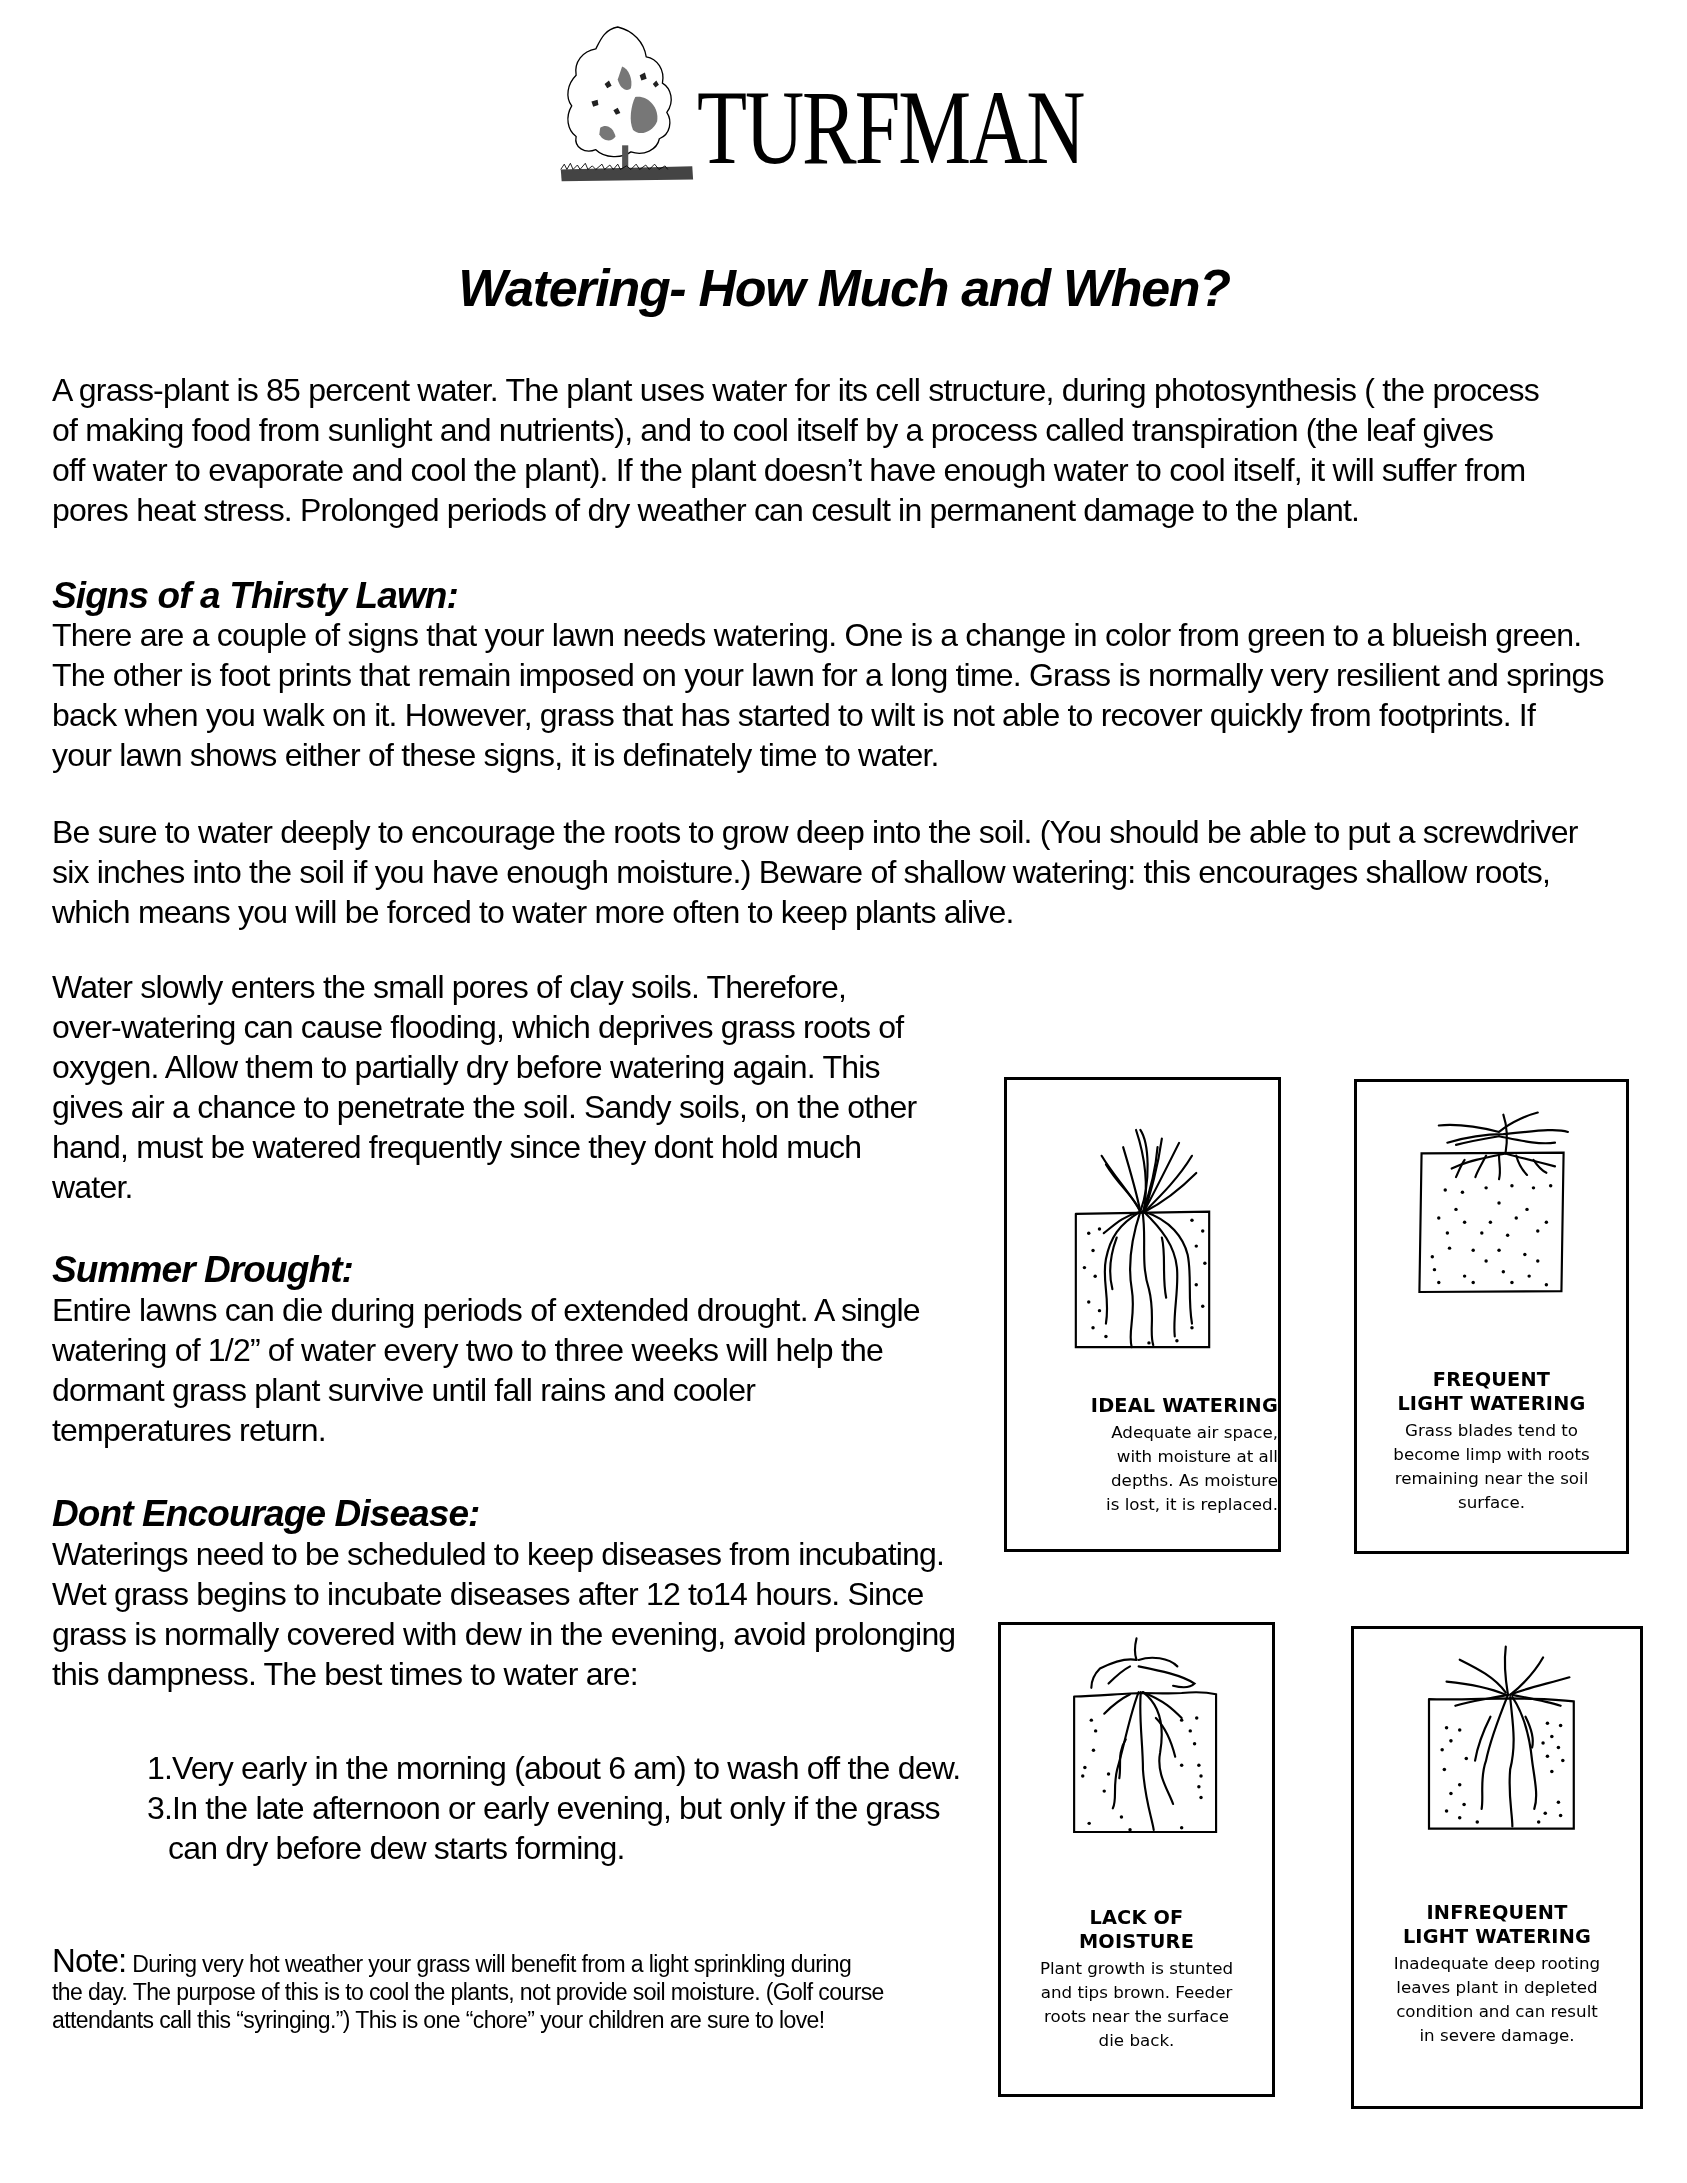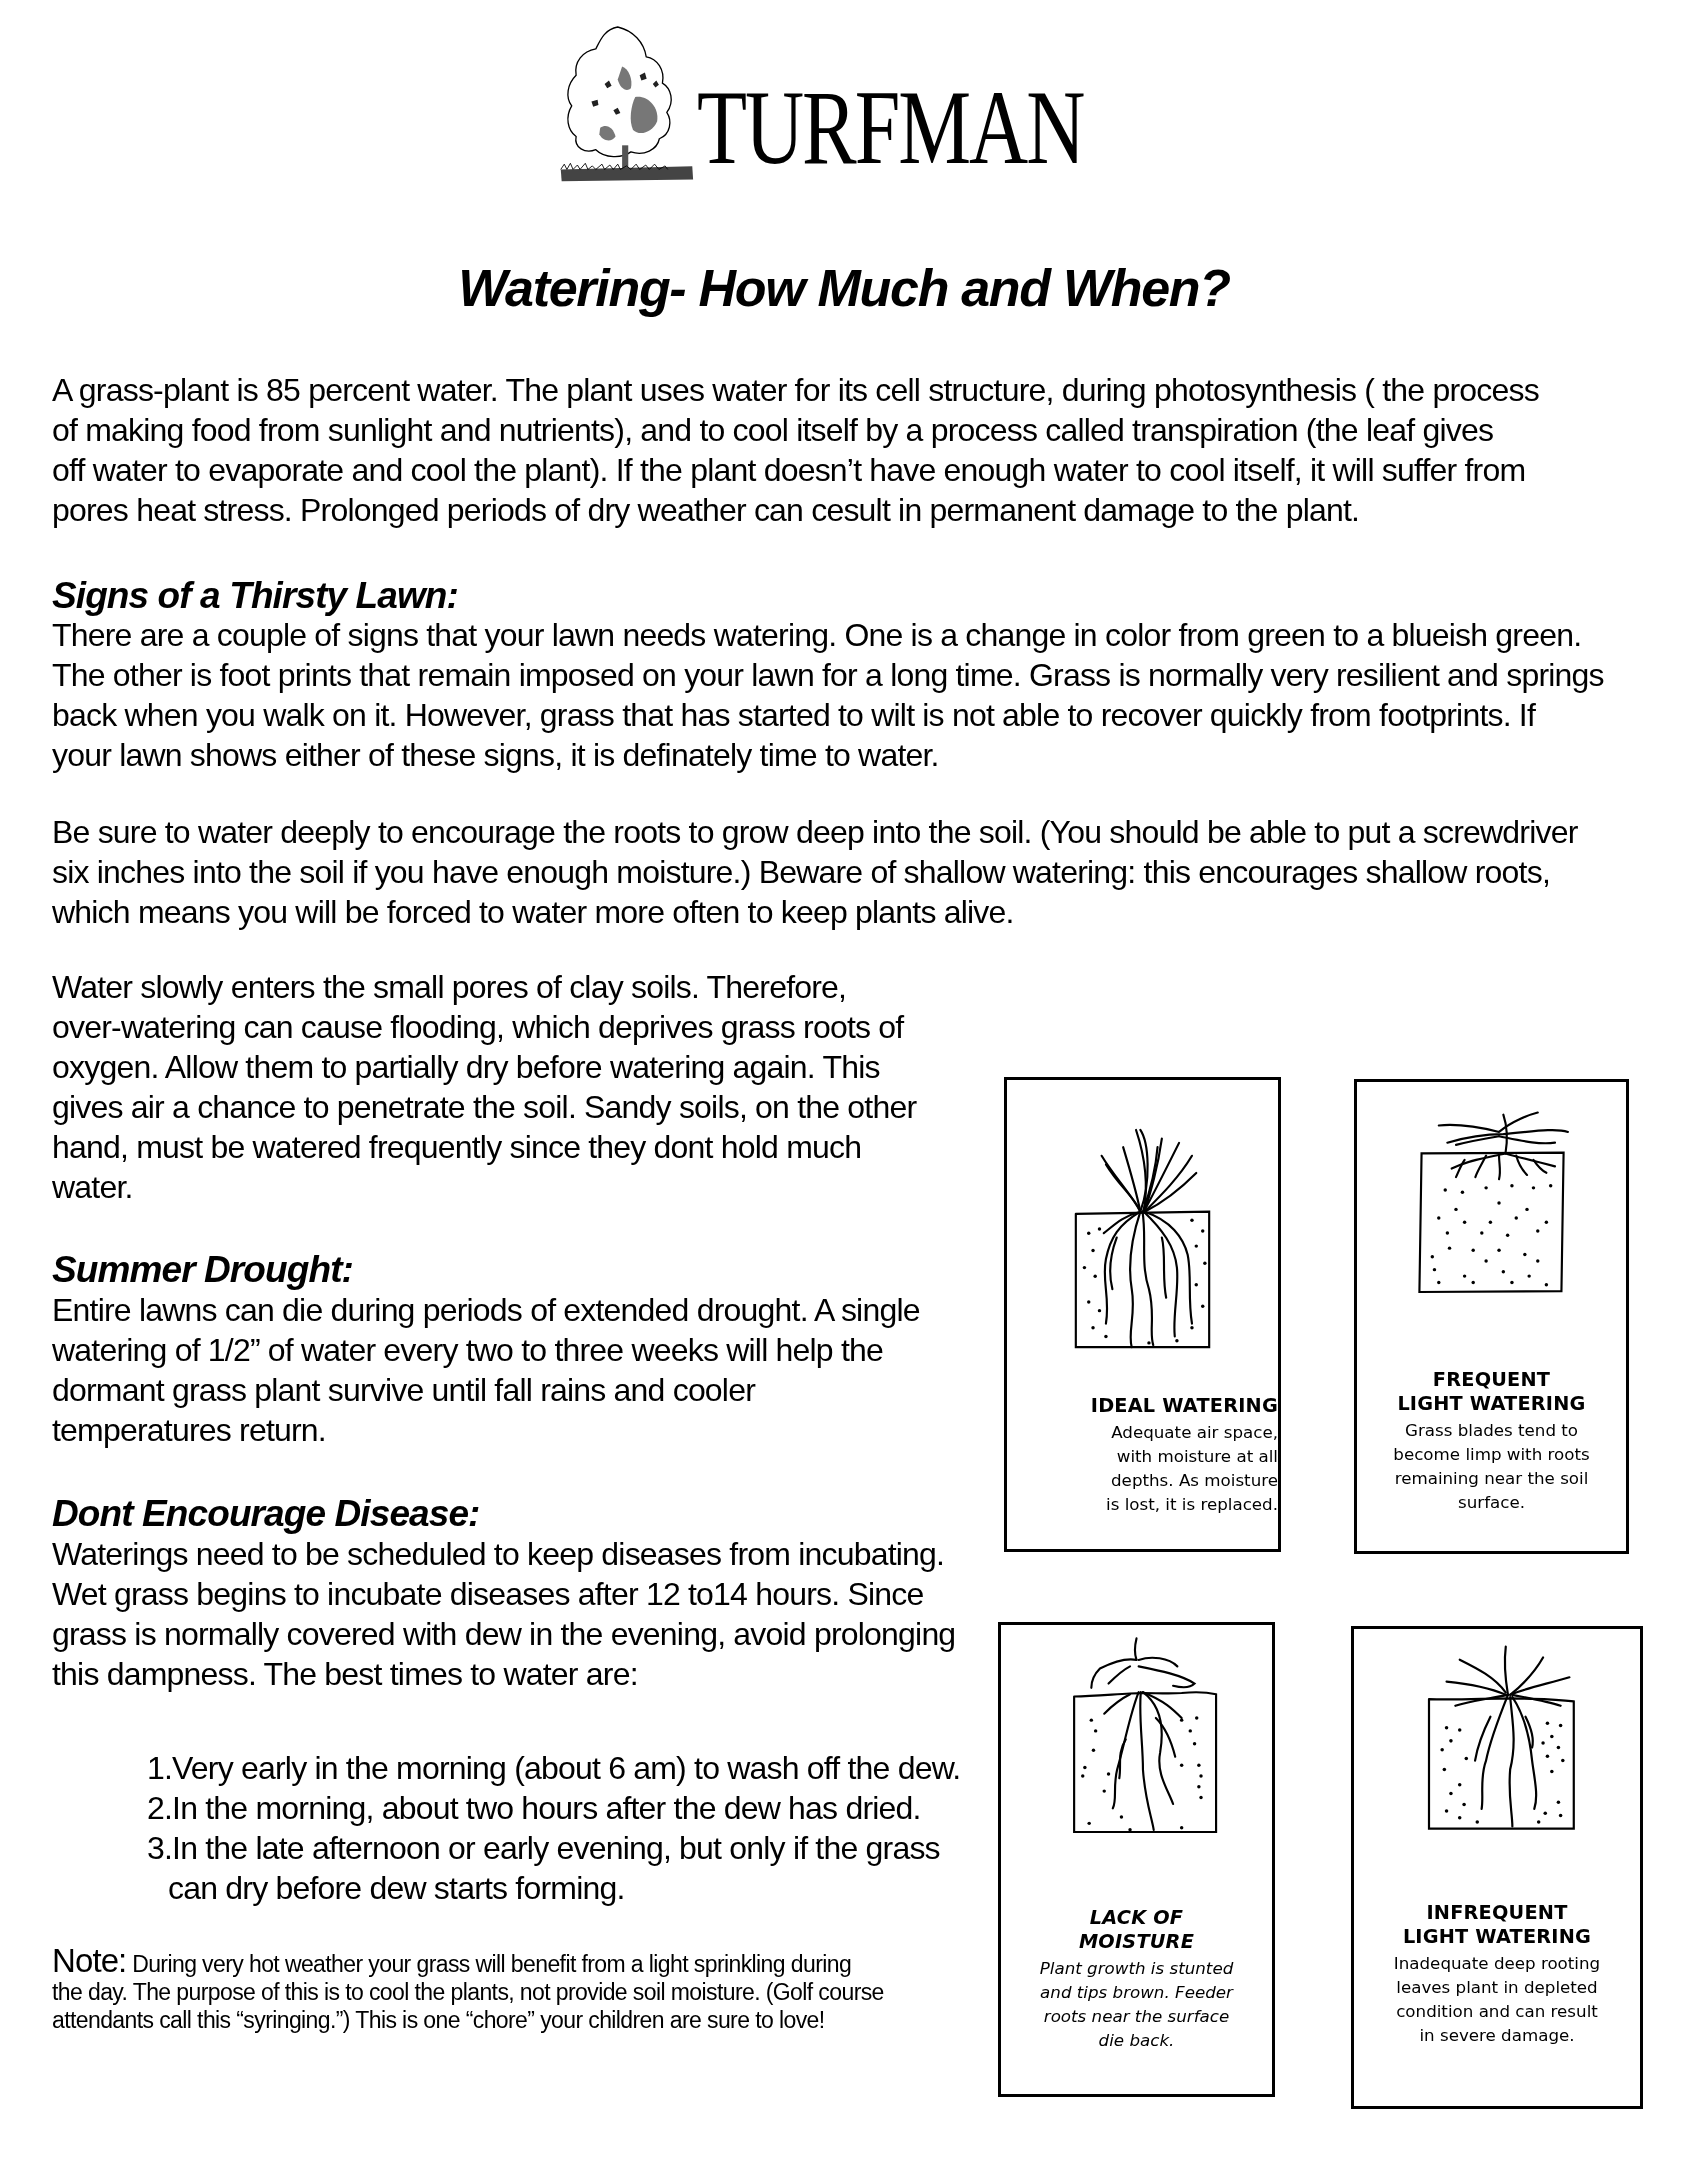--- a/index.html
+++ b/index.html
@@ -69,21 +69,21 @@
     #note .note-label { font-size: 33px; letter-spacing: -0.9px; }
     #note .line { display: block; }
 
     
     .panel {
       position: absolute; width: 277px; height: 475px;
       border: 3.5px solid #000; box-sizing: border-box; background: #fff;
     }
     #panel-ideal { left: 1004px; top: 1077px; }
     #panel-frequent { left: 1354px; top: 1079px; width: 275px; }
-    #panel-lack { left: 998px; top: 1622px; font-style: italic; }
+    #panel-lack { left: 998px; top: 1622px; }
     #panel-infrequent { left: 1351px; top: 1626px; width: 292px; height: 483px; }
 
     .panel svg.art { position: absolute; left: 0; top: 0; width: 100%; height: 272px; }
     .panel .caption {
       position: absolute; left: 0; right: 0; text-align: center;
       font-family: "DejaVu Sans", sans-serif;
     }
     .panel .cap-title {
       display: block; font-weight: bold; font-size: 19.3px; line-height: 24px; letter-spacing: 0.2px;
     }
@@ -156,23 +156,20 @@
 <div id="disease-body" class="para">
   <span class="line">Waterings need to be scheduled to keep diseases from incubating.</span>
   <span class="line">Wet grass begins to incubate diseases after 12 to14 hours. Since</span>
   <span class="line">grass is normally covered with dew in the evening, avoid prolonging</span>
   <span class="line">this dampness. The best times to water are:</span>
 </div>
 
 <div id="times-list">
   <span class="item">
     <span>1.</span><span>Very early in the morning (about 6 am) to wash off the dew.</span>
-  </span>
-  <span class="item">
-    <span>2.</span><span>In the morning, about  two hours after the dew has dried.</span>
   </span>
   <span class="item">
     <span>3.</span><span>In the late afternoon or early evening, but only if the grass</span>
     <span class="cont">can dry before dew starts forming.</span>
   </span>
 </div>
 
 <div id="note">
   <span class="line"><span class="note-label">Note:</span> <span>During very hot weather your grass will benefit from a light sprinkling during</span></span>
   <span class="line">the day. The purpose of this is to cool the plants, not provide soil moisture. (Golf course</span>

